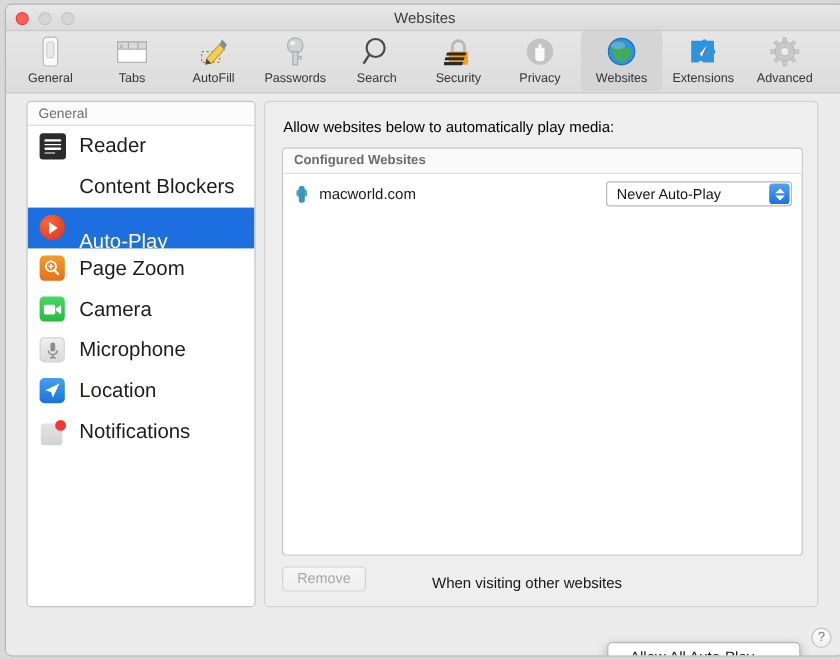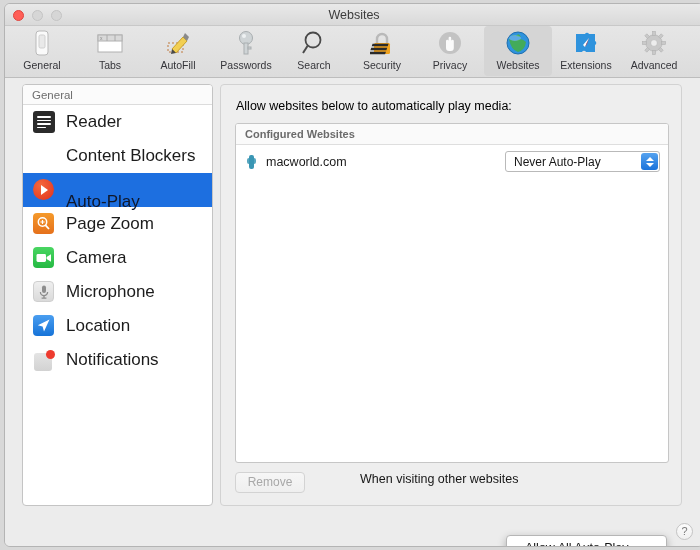--- a/index.html
+++ b/index.html
@@ -78,21 +78,21 @@
     background: #fbfbfb;
     border-bottom: 1px solid #dcdcdc;
   }
   .sb-item {
     height: 34px; display: flex; align-items: center;
     padding-left: 10px; gap: 11px;
     cursor: default;
   }
   .sb-item.selected { background: #1d6fe0; }
   .sb-label { font-size: 17px; color: #1c1c1c; }
-  .sb-item.selected .sb-label { color: #0f172a; margin-top: 24px; }
+  .sb-item.selected .sb-label { color: #fef9c3; margin-top: 24px; }
   .sb-ico { width: 22px; height: 22px; flex: 0 0 22px; position: relative; }
 
   
   .ico-reader { background:#2b2b2b; border-radius:3px; }
   .ico-reader i {
     position:absolute; left:4px; right:4px; height:1.6px; background:#fff; border-radius:1px;
   }
   .ico-reader i:nth-child(1){top:5px;} .ico-reader i:nth-child(2){top:8.5px;}
   .ico-reader i:nth-child(3){top:12px;} .ico-reader i:nth-child(4){top:15.5px; right:9px;}
 
@@ -198,21 +198,21 @@
   }
   .combo-stepper .up, .combo-stepper .dn {
     width:0;height:0;border-left:4px solid transparent;border-right:4px solid transparent;
   }
   .combo-stepper .up { border-bottom:4px solid #fff; }
   .combo-stepper .dn { border-top:4px solid #fff; }
 
   
   .panel-footer {
     position: absolute; left: 14px; right: 14px; bottom: 12px;
-    height: 21px; display: flex; align-items: flex-start;
+    height: 21px; display: flex; align-items: flex-end;
   }
   .btn-remove {
     width: 70px; height: 21px; line-height: 19px; text-align: center;
     font-size: 12px; color: #a8a8a8;
     background: linear-gradient(to bottom,#f6f6f6,#efefef);
     border: 1px solid #d3d3d3; border-radius: 4px;
   }
   .footer-label { font-size: 12.5px; color: #161616; margin-left: 55px; }
 
   

